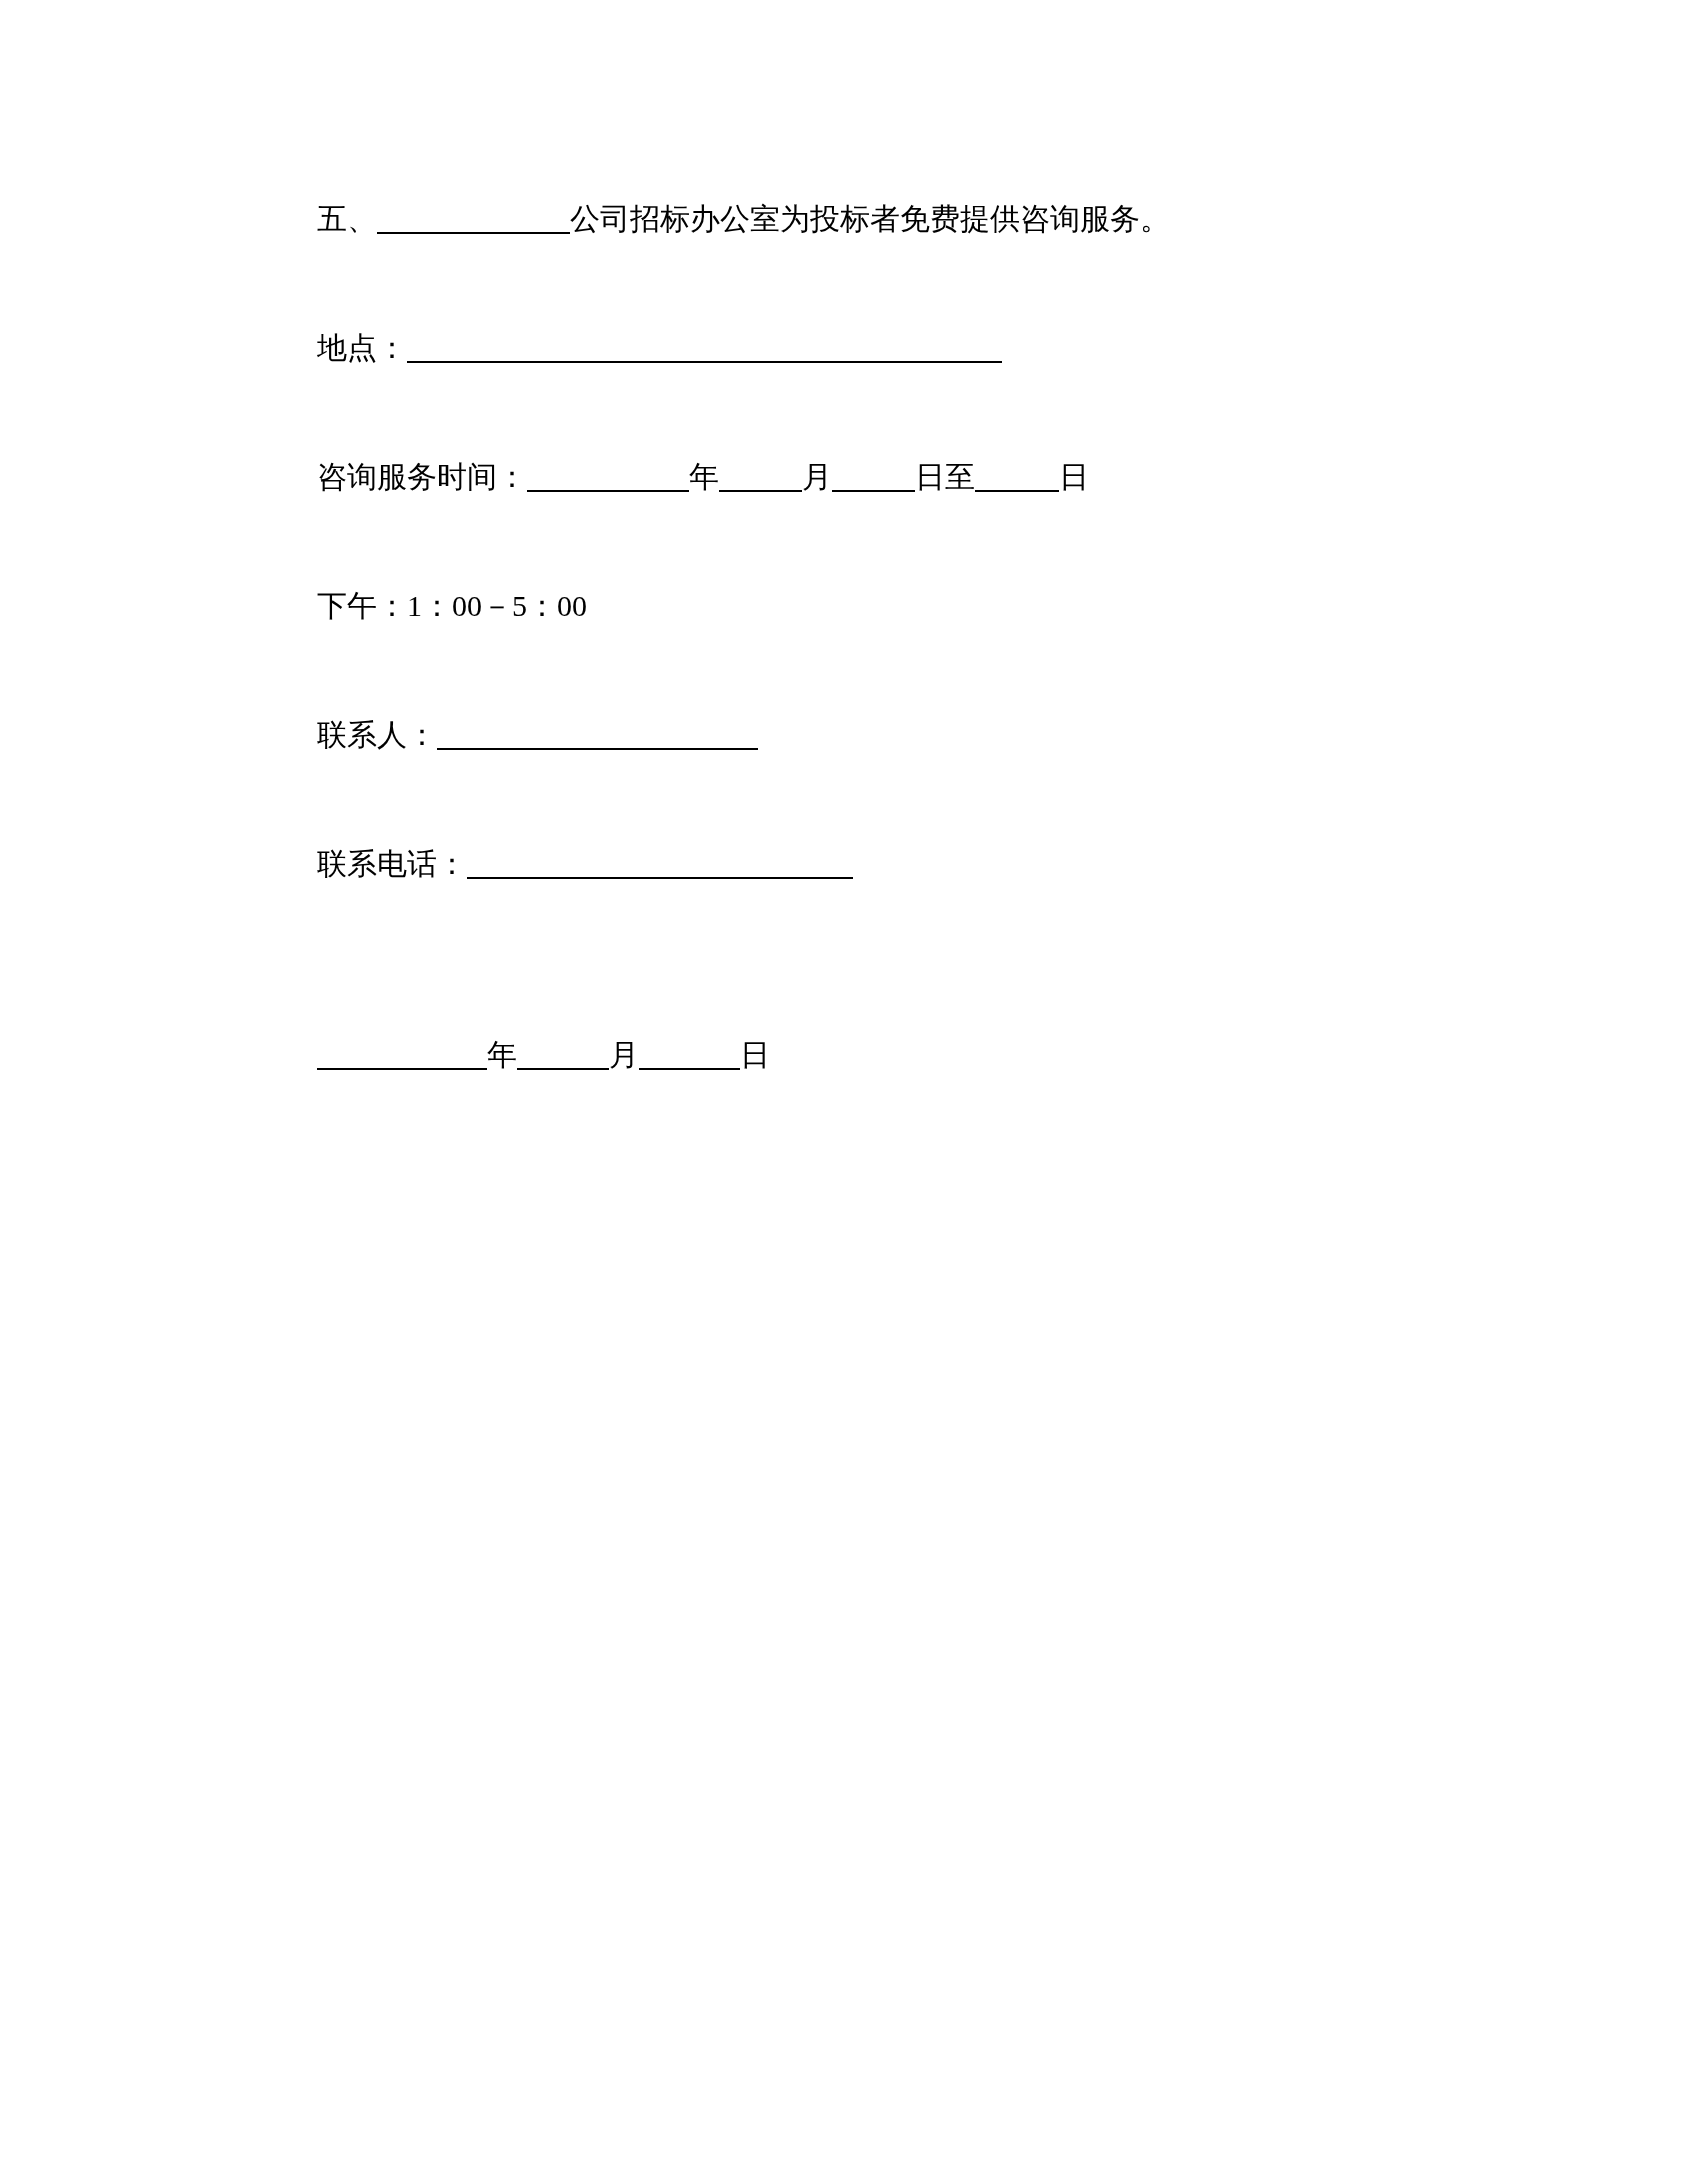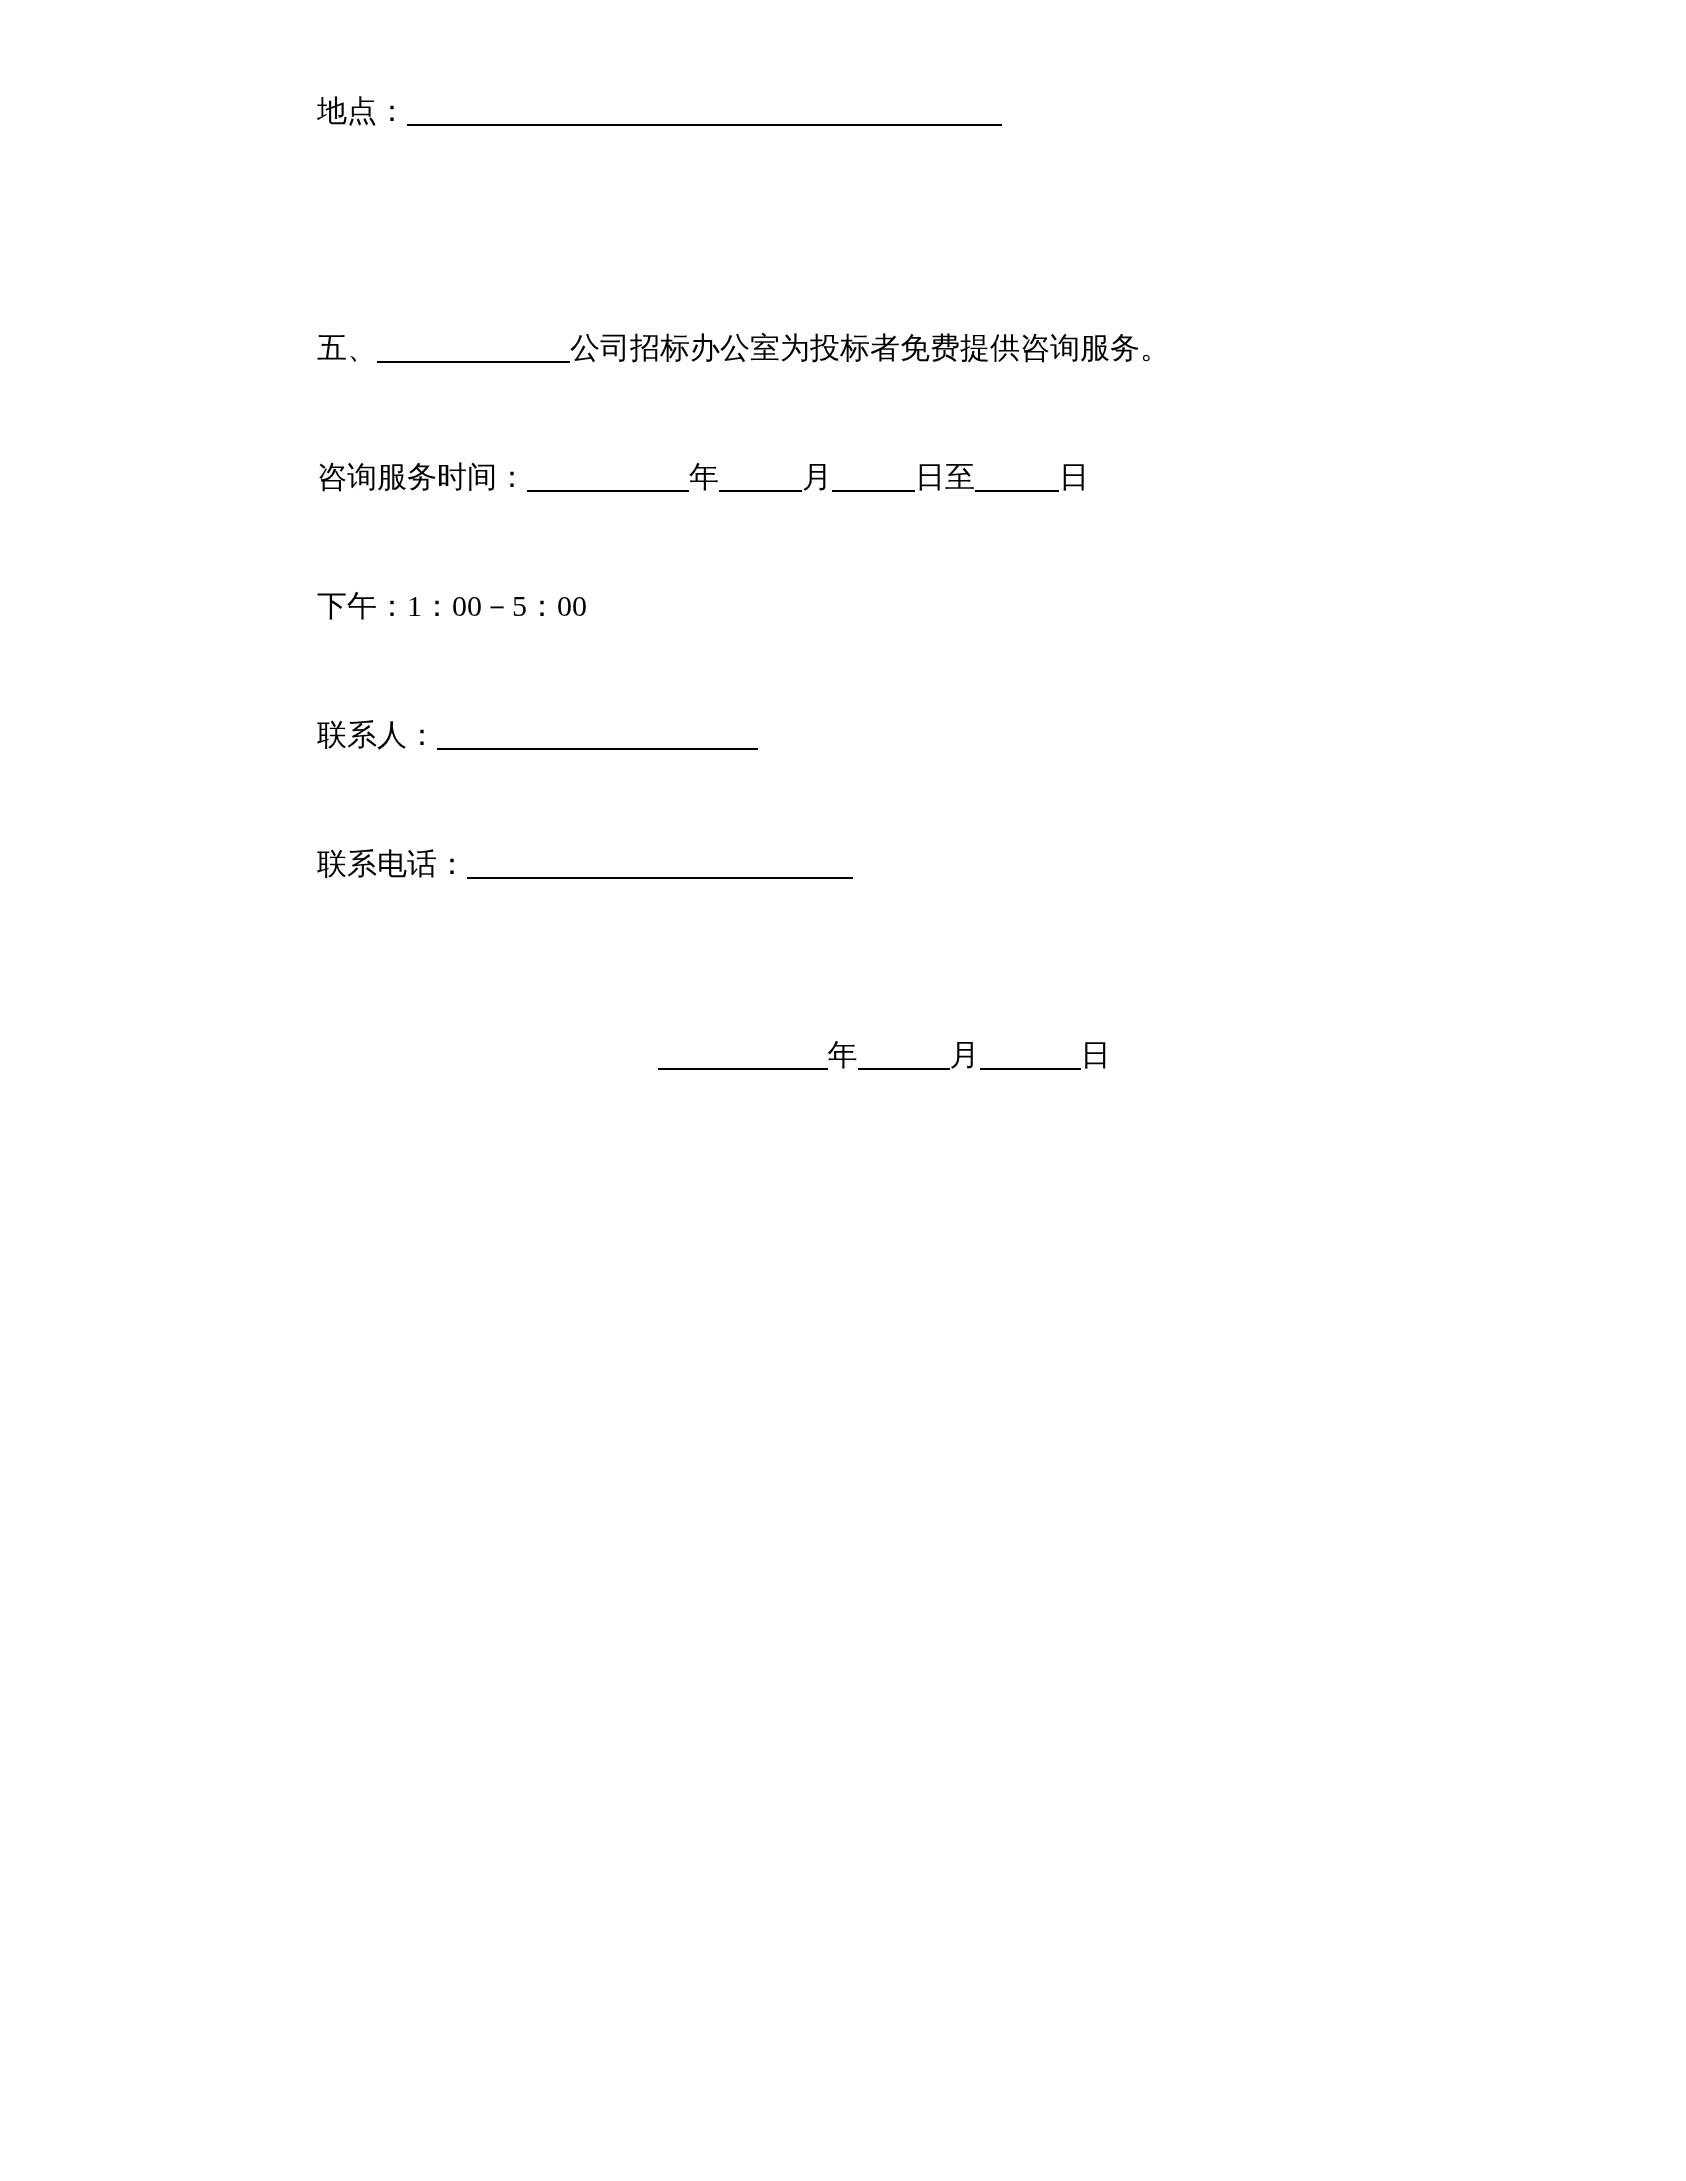--- a/index.html
+++ b/index.html
@@ -24,21 +24,21 @@
   }
   .line {
     margin: 0;
     font-size: 30px;
     line-height: 37px;
     white-space: nowrap;
     letter-spacing: 0;
   }
   .line-first   { margin-top: 200px; }
   .line-next    { margin-top: 92px; }
-  .line-date    { margin-top: 154px; text-align: center; }
+  .line-date    { margin-top: 154px; text-align: left; }
   .blank {
     display: inline-block;
     height: 24px;
     border-bottom: 2.8px solid #000000;
     vertical-align: -4.6px;
   }
   .w-company    { width: 193px; }
   .w-location   { width: 595px; }
   .w-time-year  { width: 162px; }
   .w-sm         { width: 83px; }
@@ -48,23 +48,23 @@
   .w-date-year  { width: 170px; }
   .w-date-month { width: 92px; }
   .w-date-day   { width: 101px; }
 </style>
 </head>
 <body>
 
 <div class="page">
   <div class="content">
 
+    <p class="line line-first"><span>五、</span><span class="blank w-company"></span><span>公司招标办公室为投标者免费提供咨询服务。</span></p>
+
     <p class="line line-next"><span>地点：</span><span class="blank w-location"></span></p>
-
-    <p class="line line-first"><span>五、</span><span class="blank w-company"></span><span>公司招标办公室为投标者免费提供咨询服务。</span></p>
 
     <p class="line line-next"><span>咨询服务时间：</span><span class="blank w-time-year"></span><span>年</span><span class="blank w-sm"></span><span>月</span><span class="blank w-sm"></span><span>日至</span><span class="blank w-sm2"></span><span>日</span></p>
 
 
     <p class="line line-next"><span>下午：1：00－5：00</span></p>
 
     <p class="line line-next"><span>联系人：</span><span class="blank w-contact"></span></p>
 
     <p class="line line-next"><span>联系电话：</span><span class="blank w-phone"></span></p>
 

